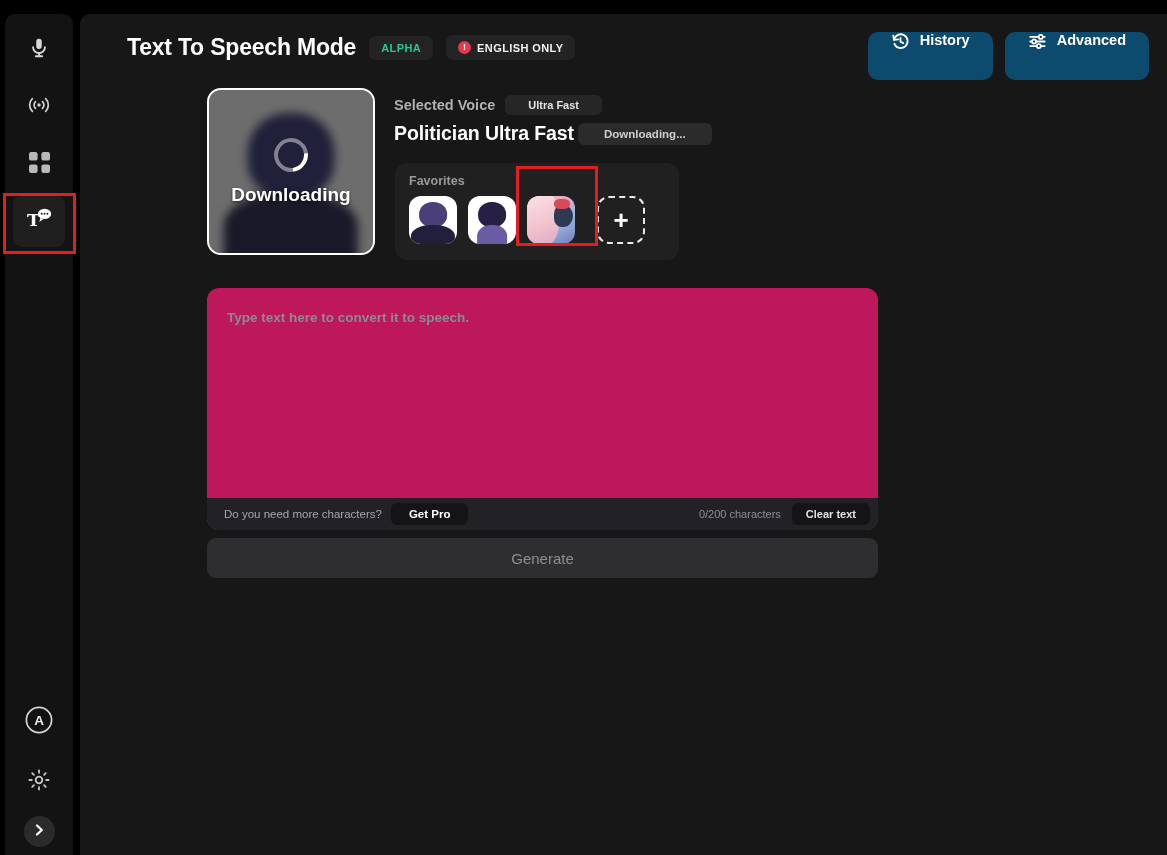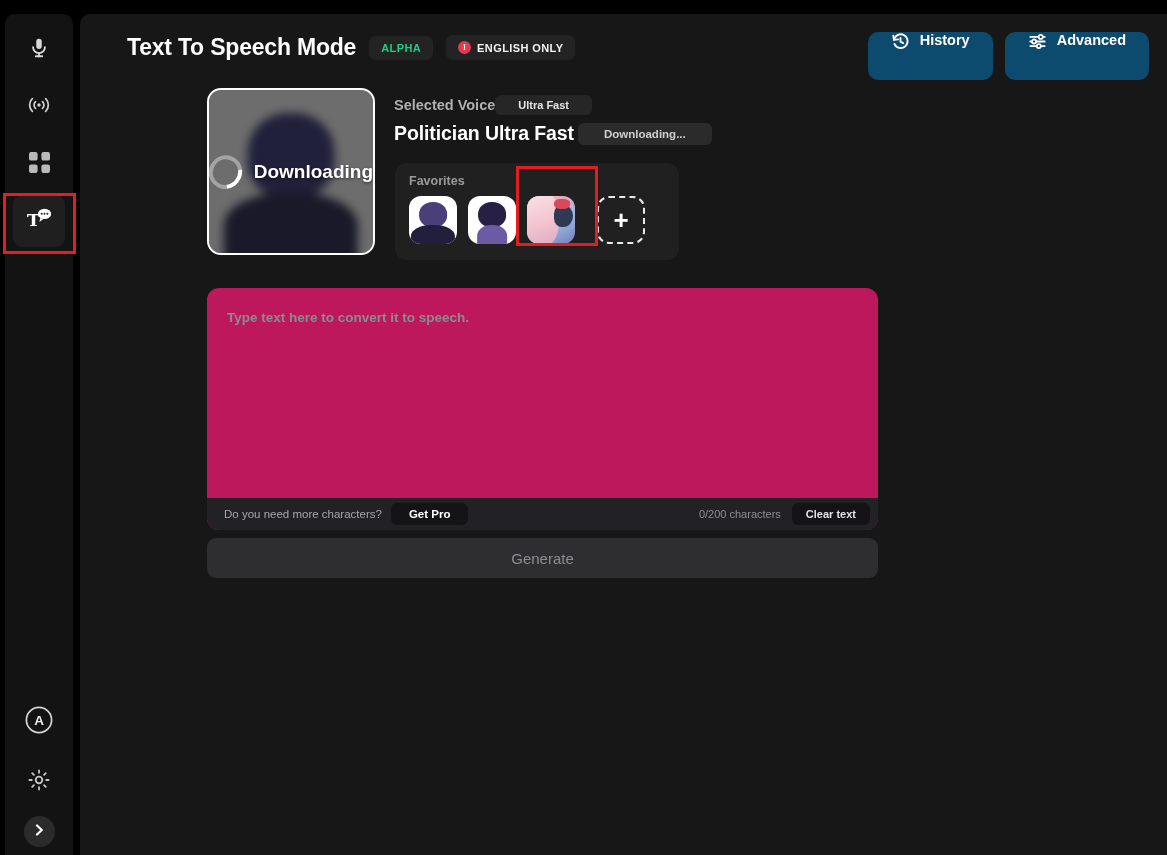--- a/index.html
+++ b/index.html
@@ -125,38 +125,38 @@
   }
   .av-body {
     position:absolute; left:50%; bottom:-8%;
     transform:translateX(-50%);
     width:82%; height:45%;
     background:#191929;
     border-radius:44% 44% 0 0;
   }
   #voice-card-overlay {
     position:absolute; inset:0;
-    display:flex; flex-direction:row;
+    display:flex; flex-direction:column;
     align-items:center; justify-content:center;
     gap:12px;
   }
   .spinner {
     width:34px; height:34px; border-radius:50%;
     border:4px solid rgba(210,210,215,0.55);
     border-right-color:#ffffff;
     transform:rotate(38deg);
   }
   #voice-card-label {
     color:#fff; font-size:19px; font-weight:bold;
     text-shadow:0 1px 3px rgba(0,0,0,0.6);
   }
 
   
   #selected-voice { position:absolute; left:314px; top:81px; }
-  #sv-row1 { display:flex; align-items:center; }
+  #sv-row1 { display:flex; align-items:center; gap:10px; }
   #sv-label { color:#b0b0b0; font-size:14.5px; font-weight:bold; }
   .minichip {
     background:#262626; border-radius:6px;
     padding:4px 23px; font-size:11px; font-weight:bold;
     color:#e4e4e4;
   }
   #sv-row2 { display:flex; align-items:center; gap:4px; margin-top:7px; }
   #sv-name { color:#fff; font-size:19.5px; font-weight:bold; letter-spacing:-0.1px; }
   #sv-status {
     background:#2b2b2b; border-radius:6px;

